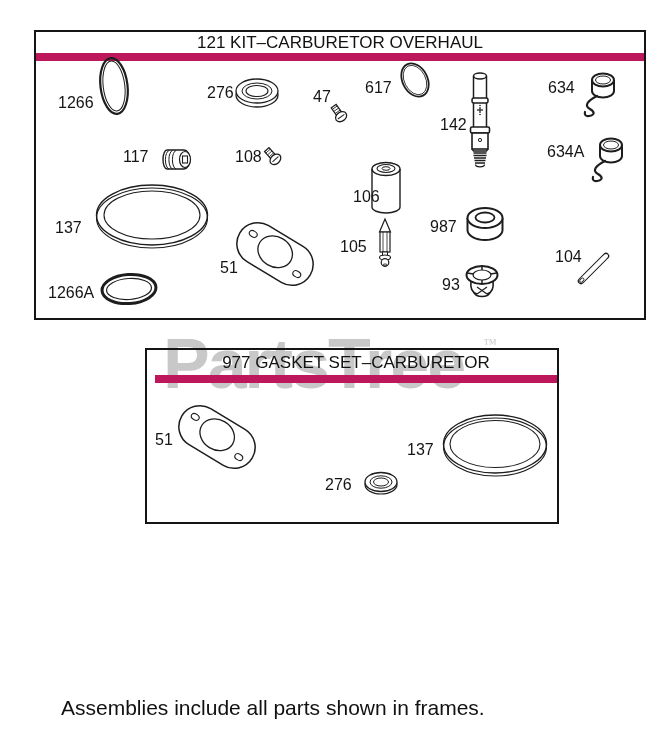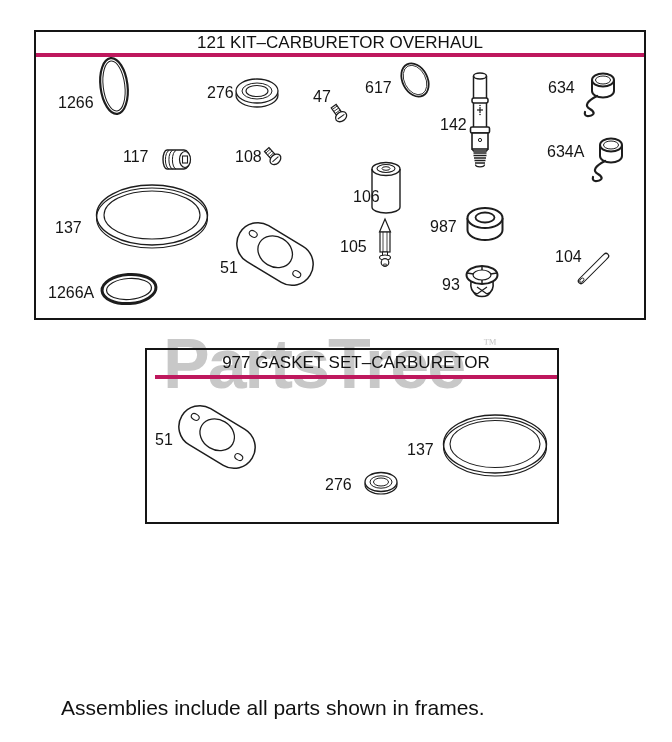--- a/index.html
+++ b/index.html
@@ -1,19 +1,19 @@
 <!DOCTYPE html>
 <html><head>
 <meta charset="utf-8">
 <style>
   html,body{margin:0;padding:0;background:#fff;}
   #canvas{position:relative;width:672px;height:742px;background:#ffffff;
           font-family:"Liberation Sans",sans-serif;color:#151515;overflow:hidden;}
   .frame{position:absolute;border:2px solid #151515;background:transparent;z-index:2;box-sizing:border-box;}
-  .frame-title{border-bottom:4px solid #be185d;text-align:center;color:#111;
+  .frame-title{border-bottom:8px solid #be185d;text-align:center;color:#111;
                font-size:17px;white-space:nowrap;overflow:hidden;}
   #frame-kit .frame-title{height:21px;line-height:21px;}
   #frame-gasket .frame-title{height:25px;line-height:25px;margin-left:8px;}
   .plabel{position:absolute;font-size:16px;color:#151515;z-index:3;white-space:nowrap;line-height:18px;}
   .picon{position:absolute;z-index:3;overflow:visible;}
   #watermark{position:absolute;left:163px;top:329px;z-index:1;
              font-family:Liberation Sans, sans-serif;font-weight:bold;
              font-size:70px;letter-spacing:-2px;line-height:1;white-space:nowrap;}
   #watermark-tm{position:absolute;left:483px;top:336px;z-index:1;
                 font-family:"Liberation Serif",serif;font-size:14px;letter-spacing:0;}

